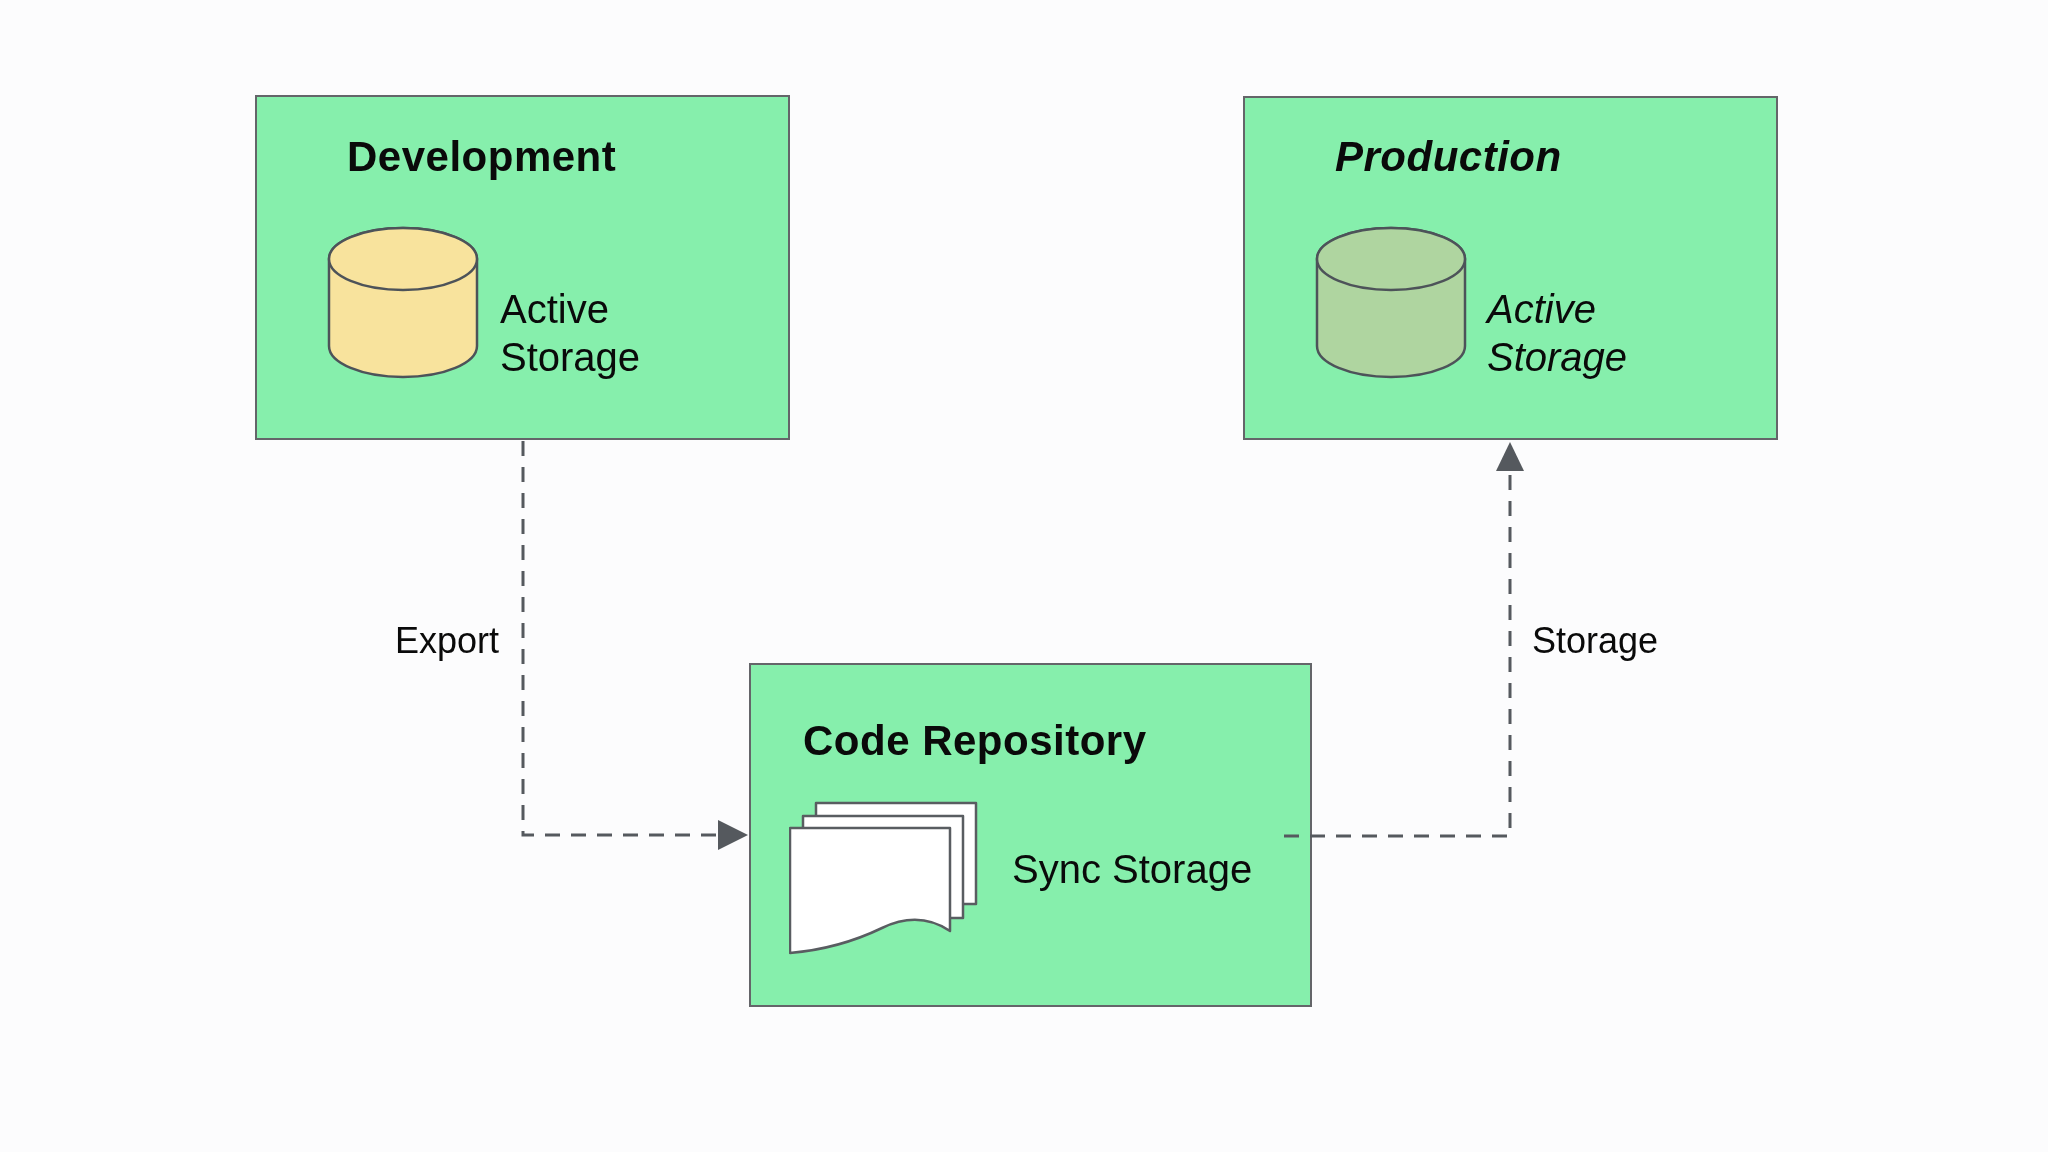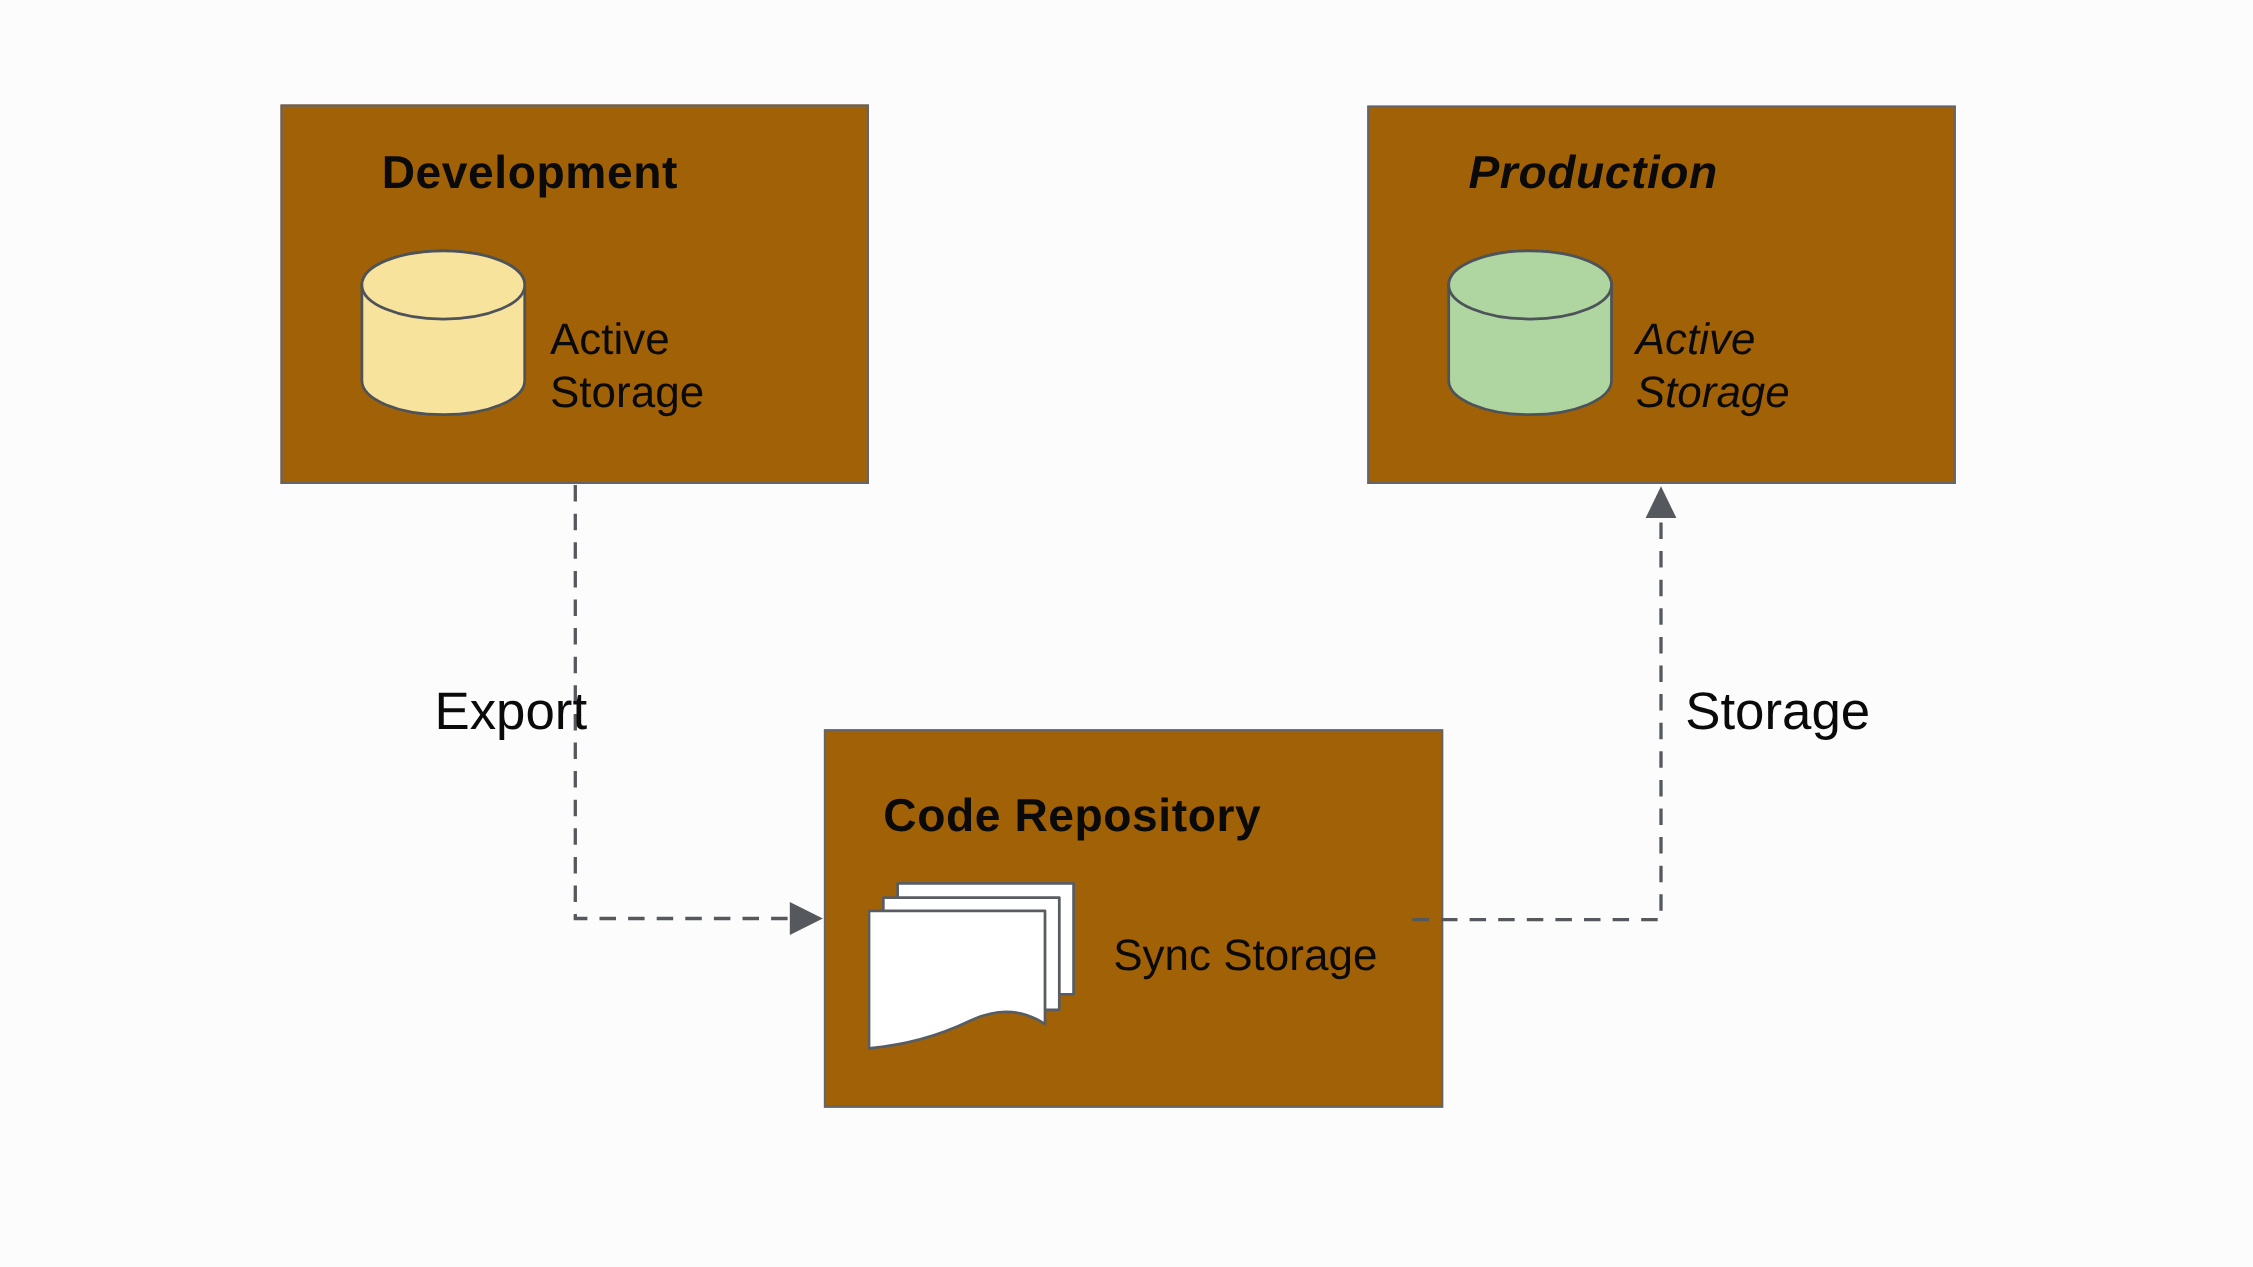--- a/index.html
+++ b/index.html
@@ -10,21 +10,21 @@
     width: 2048px;
     height: 1152px;
     background: #FCFCFD;
     overflow: hidden;
     color: #0A0A0A;
   }
 
   
   .node {
     position: absolute;
-    background: #a16207;
+    background: #86efac;
     border: 2.5px solid #646569;
     box-sizing: border-box;
   }
   #node-development { left: 255px; top: 95px;  width: 535px; height: 345px; }
   #node-production  { left: 1243px; top: 96px; width: 535px; height: 344px; font-style: italic; }
   #node-repository  { left: 749px; top: 663px; width: 563px; height: 344px; }
 
   .node-title {
     position: absolute;
     font-size: 42px;
@@ -77,21 +77,21 @@
   }
   .conn {
     fill: none;
     stroke: #55595E;
     stroke-width: 3;
     stroke-dasharray: 15 11;
   }
 
   .edge-label {
     position: absolute;
-    font-size: 48px;
+    font-size: 36px;
     white-space: nowrap;
   }
   #edge-label-export { left: 395px;  top: 620px; }
   #edge-label-import { left: 1532px; top: 620px; }
 </style>
 </head>
 <body>
 
 <div class="canvas">
 

